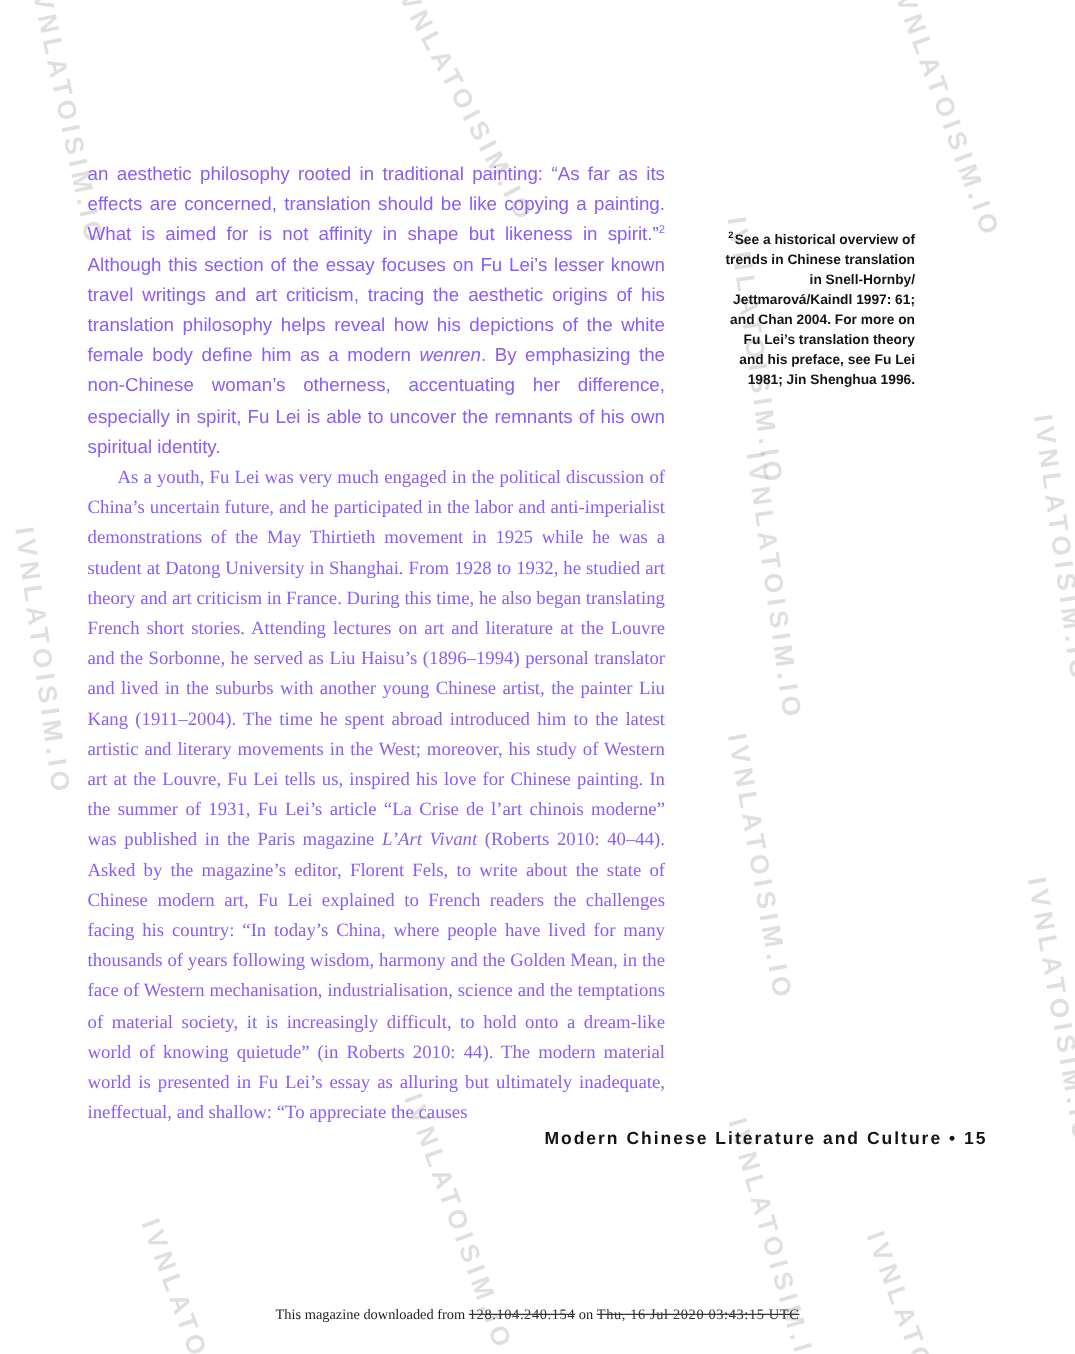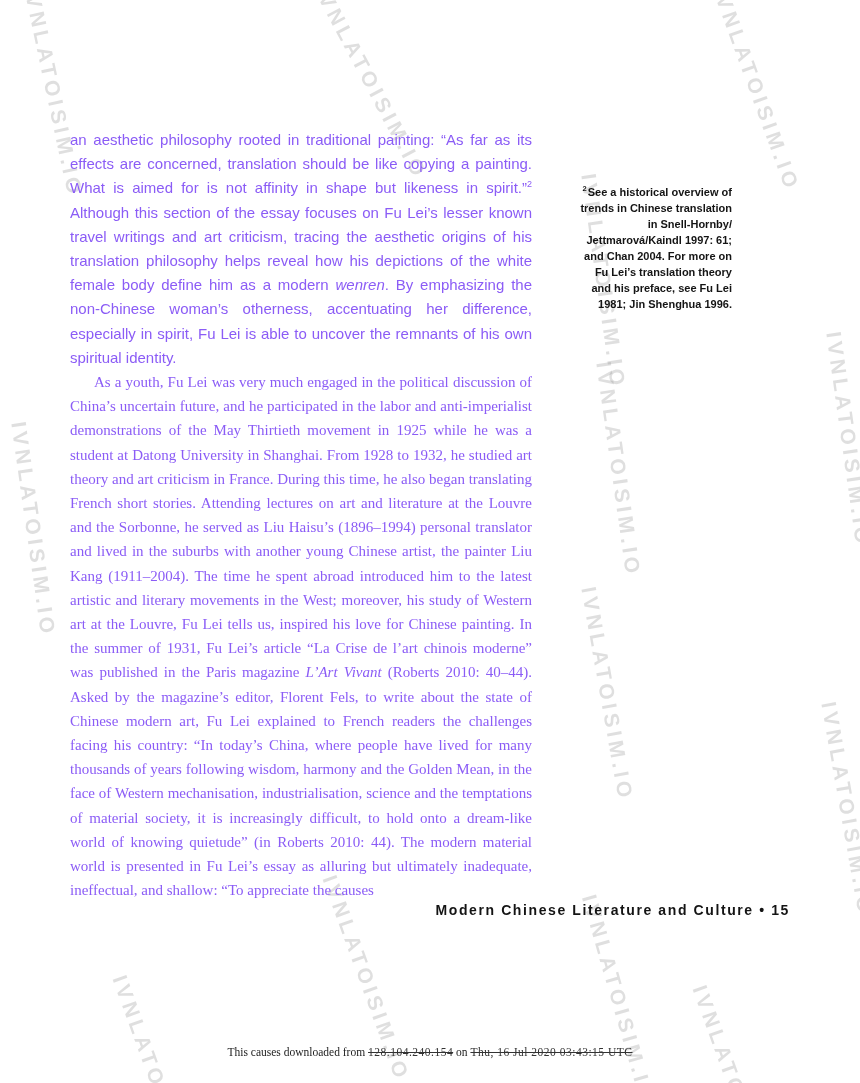--- a/index.html
+++ b/index.html
@@ -107,20 +107,20 @@
   </div>
 
   <aside class="footnote">
     <sup>2</sup><span>See a historical overview of trends in Chinese translation in Snell-Hornby/ Jettmarová/Kaindl 1997: 61; and Chan 2004. For more on Fu Lei’s translation theory and his preface, see Fu Lei 1981; Jin Shenghua 1996.</span>
   </aside>
 
   <div class="running-footer">Modern Chinese Literature and Culture • 15</div>
 
   <div class="jstor-footer">
     <div class="jstor-line1">
-      <span>This causes downloaded from</span>
+      <span>This magazine downloaded from</span>
       <span class="redacted">128.104.240.154</span>
       <span>on</span>
       <span class="redacted">Thu, 16 Jul 2020 03:43:15 UTC</span>
     </div>
   </div>
 
 </div>
 
 </body></html>

